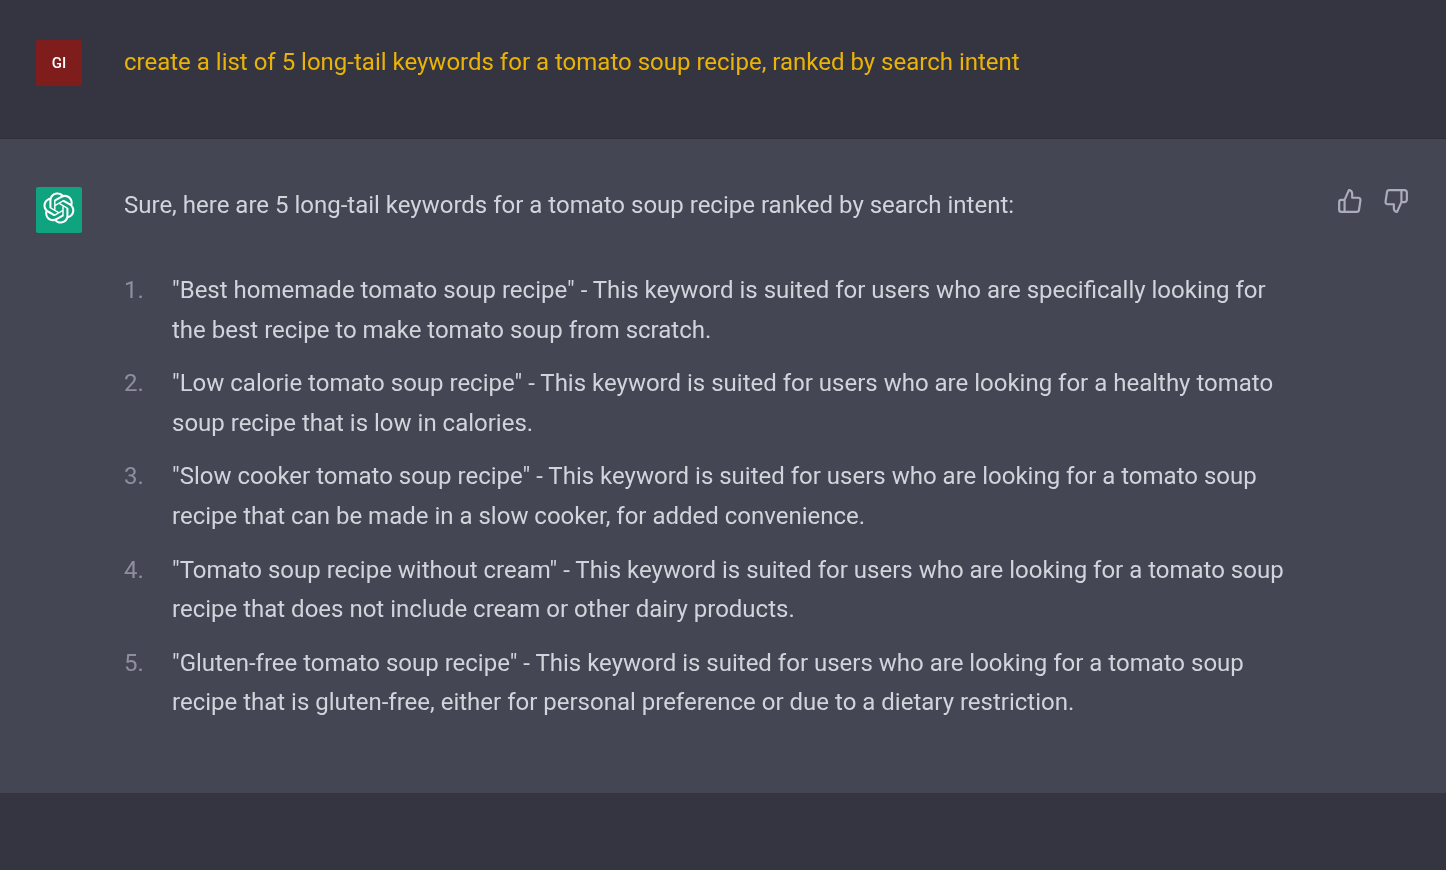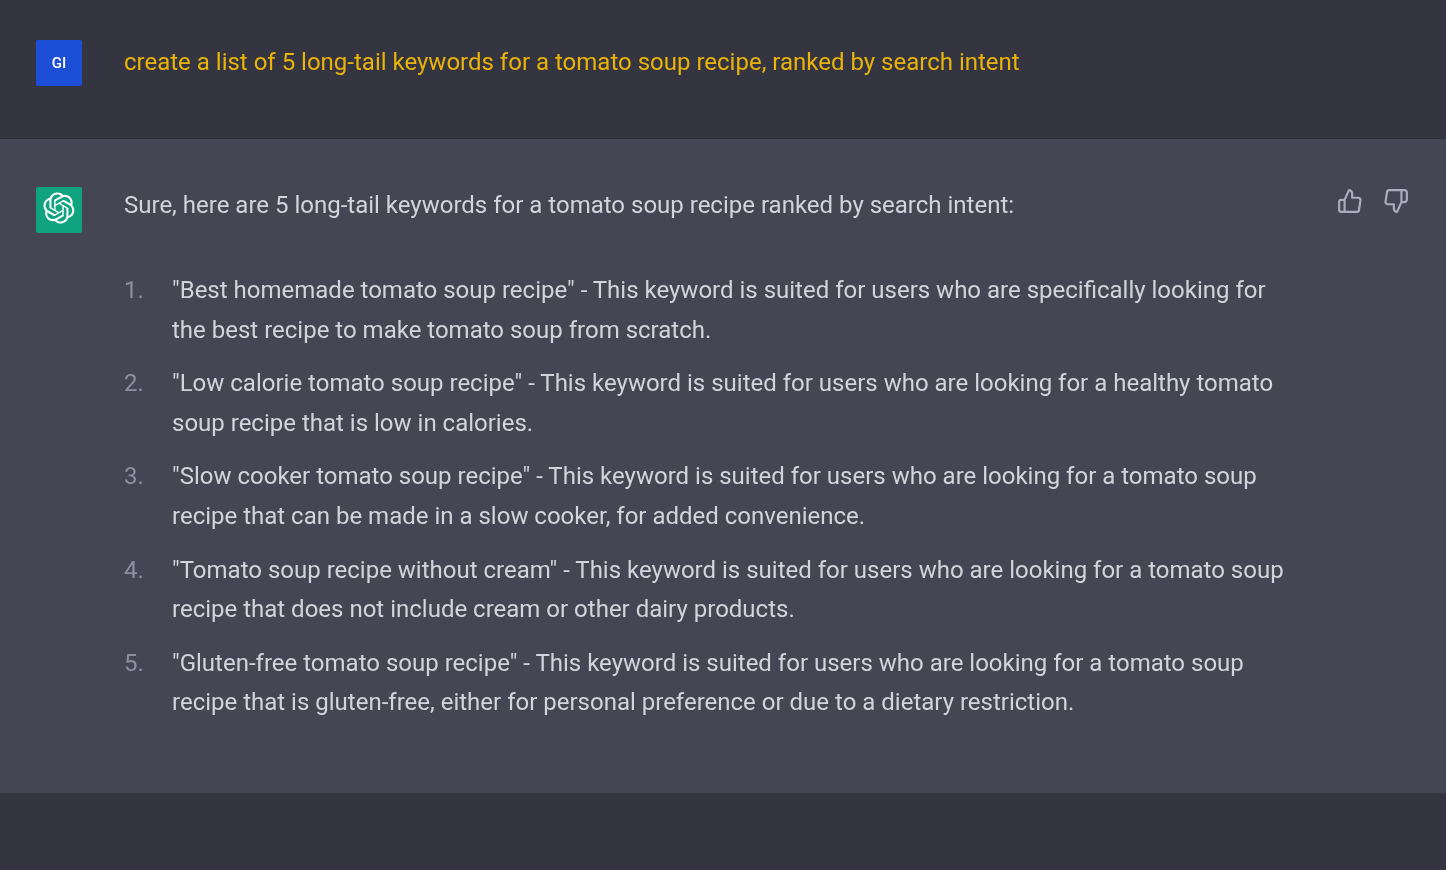--- a/index.html
+++ b/index.html
@@ -20,21 +20,21 @@
       background: #343541;
       padding: 40px 36px 52px 36px;
       display: flex;
       align-items: flex-start;
       gap: 42px;
     }
     
     .user-avatar {
       width: 46px;
       height: 46px;
-      background: #1d4ed8;
+      background: #7f1d1d;
       color: #ffffff;
       display: flex;
       align-items: center;
       justify-content: center;
       font-size: 15px;
       font-weight: 500;
       flex-shrink: 0;
       border-radius: 2px;
     }
     

